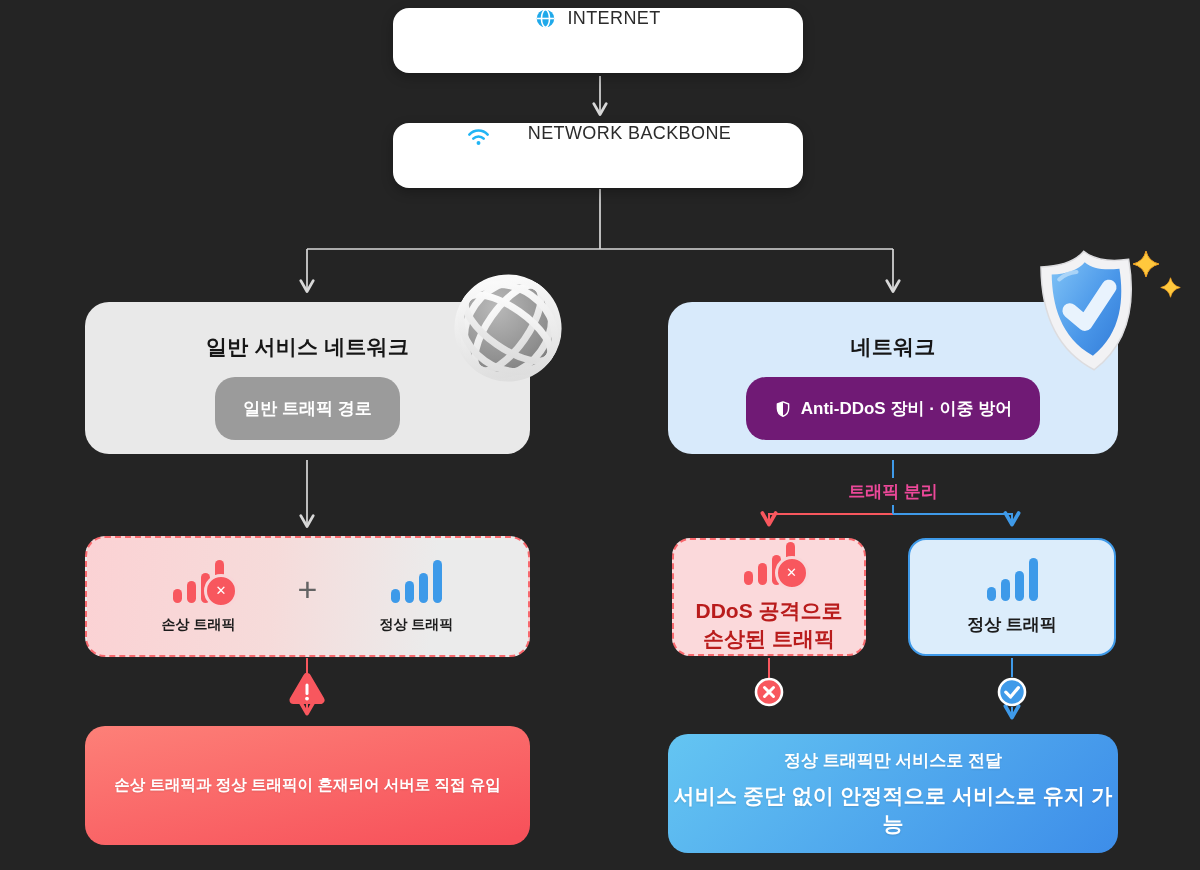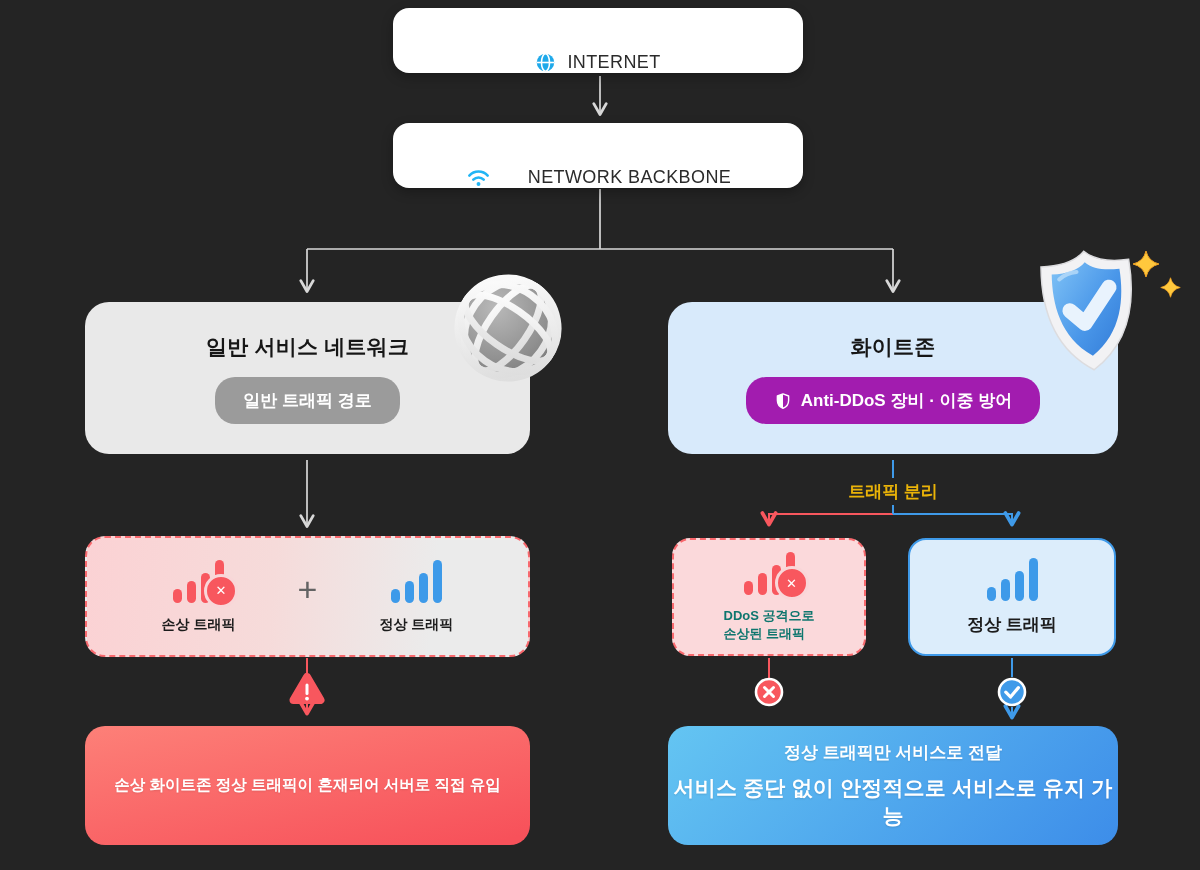--- a/index.html
+++ b/index.html
@@ -6,42 +6,42 @@
   #canvas{
     position:relative;width:1200px;height:870px;background:#242424;
     overflow:hidden;font-family:"Liberation Sans","DejaVu Sans",sans-serif;
     -webkit-font-smoothing:antialiased;
   }
   .abs{position:absolute;}
 
   
   .node{
     position:absolute;left:393px;width:410px;height:65px;background:#ffffff;
-    border-radius:16px;display:flex;align-items:flex-end;justify-content:center;gap:11px;
+    border-radius:16px;display:flex;align-items:flex-start;justify-content:center;gap:11px;
     box-shadow:0 4px 12px rgba(0,0,0,.28);
   }
   .node .label{font-size:18px;font-weight:500;color:#2b2b2b;letter-spacing:.4px;}
   #node-internet{top:8px;}
   #node-backbone{top:123px;gap:36px;}
 
   
   #connectors{position:absolute;left:0;top:0;width:1200px;height:870px;pointer-events:none;}
 
   
   .panel{position:absolute;top:302px;height:152px;border-radius:24px;
     display:flex;flex-direction:column;align-items:center;padding-top:31px;box-sizing:border-box;}
   #panel-left{left:85px;width:445px;background:#e9e9e9;}
   #panel-right{left:668px;width:450px;background:#d8eafb;}
   .panel .title{font-size:21px;font-weight:800;color:#161616;letter-spacing:.2px;}
   .pill{
     margin-top:16px;height:39px;border-radius:20px;display:flex;align-items:center;
-    justify-content:flex-start;gap:9px;padding:4px 28px;font-size:17px;font-weight:700;color:#ffffff;
+    justify-content:flex-start;gap:9px;padding:12px 28px;font-size:17px;font-weight:700;color:#ffffff;
   }
   #pill-left{background:#9b9b9b;}
-  #pill-right{background:#a21caf;}
+  #pill-right{background:#701a75;}
 
   
   #globe-3d{left:452px;top:272px;width:112px;height:112px;}
   #shield-3d{left:1034px;top:247px;width:110px;height:128px;}
   #sparkle-big{left:1132px;top:250px;width:28px;height:28px;}
   #sparkle-small{left:1160px;top:277px;width:21px;height:21px;}
 
   
   .bars{display:flex;align-items:flex-end;gap:5px;height:43px;position:relative;}
   .bars i{display:block;width:9px;border-radius:5px;}
@@ -61,36 +61,36 @@
     background:linear-gradient(95deg,#fbd2d4 0%,#f6dbda 42%,#ebebeb 78%,#ebebeb 100%);
     display:flex;align-items:center;justify-content:center;gap:34px;
   }
   .traffic-item{display:flex;flex-direction:column;align-items:center;gap:13px;width:130px;}
   .traffic-item .t-label{font-size:14px;font-weight:700;color:#1c1c1c;white-space:nowrap;}
   #plus-sign{font-size:34px;font-weight:500;color:#636363;margin-top:-14px;}
 
   
   #split-label{
     left:845px;top:478px;width:96px;text-align:center;background:#242424;padding:2px 0;
-    font-size:17px;font-weight:800;color:#eab308;
+    font-size:17px;font-weight:800;color:#ec4899;
   }
   .small-box{position:absolute;top:538px;height:118px;box-sizing:border-box;border-radius:18px;
     display:flex;flex-direction:column;align-items:center;justify-content:center;gap:12px;}
   #ddos-box{left:672px;width:194px;background:#fbd9db;border:2px dashed #f8696e;}
   #clean-box{left:908px;width:208px;background:#dcedfb;border:2px solid #3f9ae9;}
-  .small-box .t-lines{font-size:13px;font-weight:700;color:#0f766e;text-align:left;line-height:1.32;}
+  .small-box .t-lines{font-size:21px;font-weight:700;color:#b91c1c;text-align:center;line-height:1.32;}
   .small-box .t-label{font-size:17px;font-weight:700;color:#1c1c1c;}
 
   
   .result-box{
     position:absolute;top:726px;height:119px;border-radius:20px;display:flex;flex-direction:column;
     align-items:center;justify-content:center;gap:10px;color:#ffffff;text-align:center;
   }
   #danger-box{left:85px;width:445px;background:linear-gradient(168deg,#fd8078 0%,#f7515a 95%);}
-  #success-box{left:668px;width:450px;background:linear-gradient(135deg,#64c5f2 0%,#3d8de9 100%);}
+  #success-box{left:668px;width:450px;background:linear-gradient(135deg,#64c5f2 0%,#3d8de9 100%);margin-top:8px;}
   .result-box .r1{font-size:15.5px;font-weight:600;text-shadow:0 1px 2px rgba(0,0,0,.10);}
   #success-box .r1{font-size:17px;font-weight:700;}
   .result-box .r2{font-size:21px;font-weight:800;letter-spacing:.2px;text-shadow:0 1px 2px rgba(0,0,0,.12);}
 </style>
 </head>
 <body>
 
 <div id="canvas">
 
   <svg id="connectors" viewBox="0 0 1200 870">
@@ -186,21 +186,21 @@
     <g transform="rotate(35 56 56)" fill="none" stroke="url(#gRib)" stroke-width="7">
       <circle cx="56" cy="56" r="50"></circle>
       <ellipse cx="56" cy="56" rx="20" ry="50"></ellipse>
       <ellipse cx="56" cy="56" rx="40" ry="50"></ellipse>
       <ellipse cx="56" cy="56" rx="50" ry="20"></ellipse>
       <ellipse cx="56" cy="56" rx="50" ry="40"></ellipse>
     </g>
   </svg>
 
   <div class="panel" id="panel-right">
-    <div class="title">화이트존</div>
+    <div class="title">네트워크</div>
     <div class="pill" id="pill-right">
       <svg width="18" height="20" viewBox="0 0 24 24">
         <path d="M12,2.6 L19.5,5.3 V11 C19.5,16.2 16.4,20 12,21.7 C7.6,20 4.5,16.2 4.5,11 V5.3 Z" fill="none" stroke="#ffffff" stroke-width="1.9" stroke-linejoin="round"></path>
         <path d="M12,2.6 L4.5,5.3 V11 C4.5,16.2 7.6,20 12,21.7 Z" fill="#ffffff"></path>
       </svg>
       <span>Anti-DDoS 장비 · 이중 방어</span>
     </div>
   </div>
 
   <svg class="abs" id="shield-3d" viewBox="0 0 110 128">
@@ -268,21 +268,21 @@
     <div class="bars blue">
       <i class="b1"></i>
         <i class="b2"></i>
         <i class="b3"></i>
         <i class="b4"></i>
     </div>
     <span class="t-label">정상 트래픽</span>
   </div>
 
   <div class="result-box" id="danger-box">
-    <div class="r1">손상 화이트존 정상 트래픽이 혼재되어 서버로 직접 유입</div>
+    <div class="r1">손상 트래픽과 정상 트래픽이 혼재되어 서버로 직접 유입</div>
   </div>
 
   <div class="result-box" id="success-box">
     <div class="r1">정상 트래픽만 서비스로 전달</div>
     <div class="r2">서비스 중단 없이 안정적으로 서비스로 유지 가능</div>
   </div>
 
 </div>
 
 </body></html>

